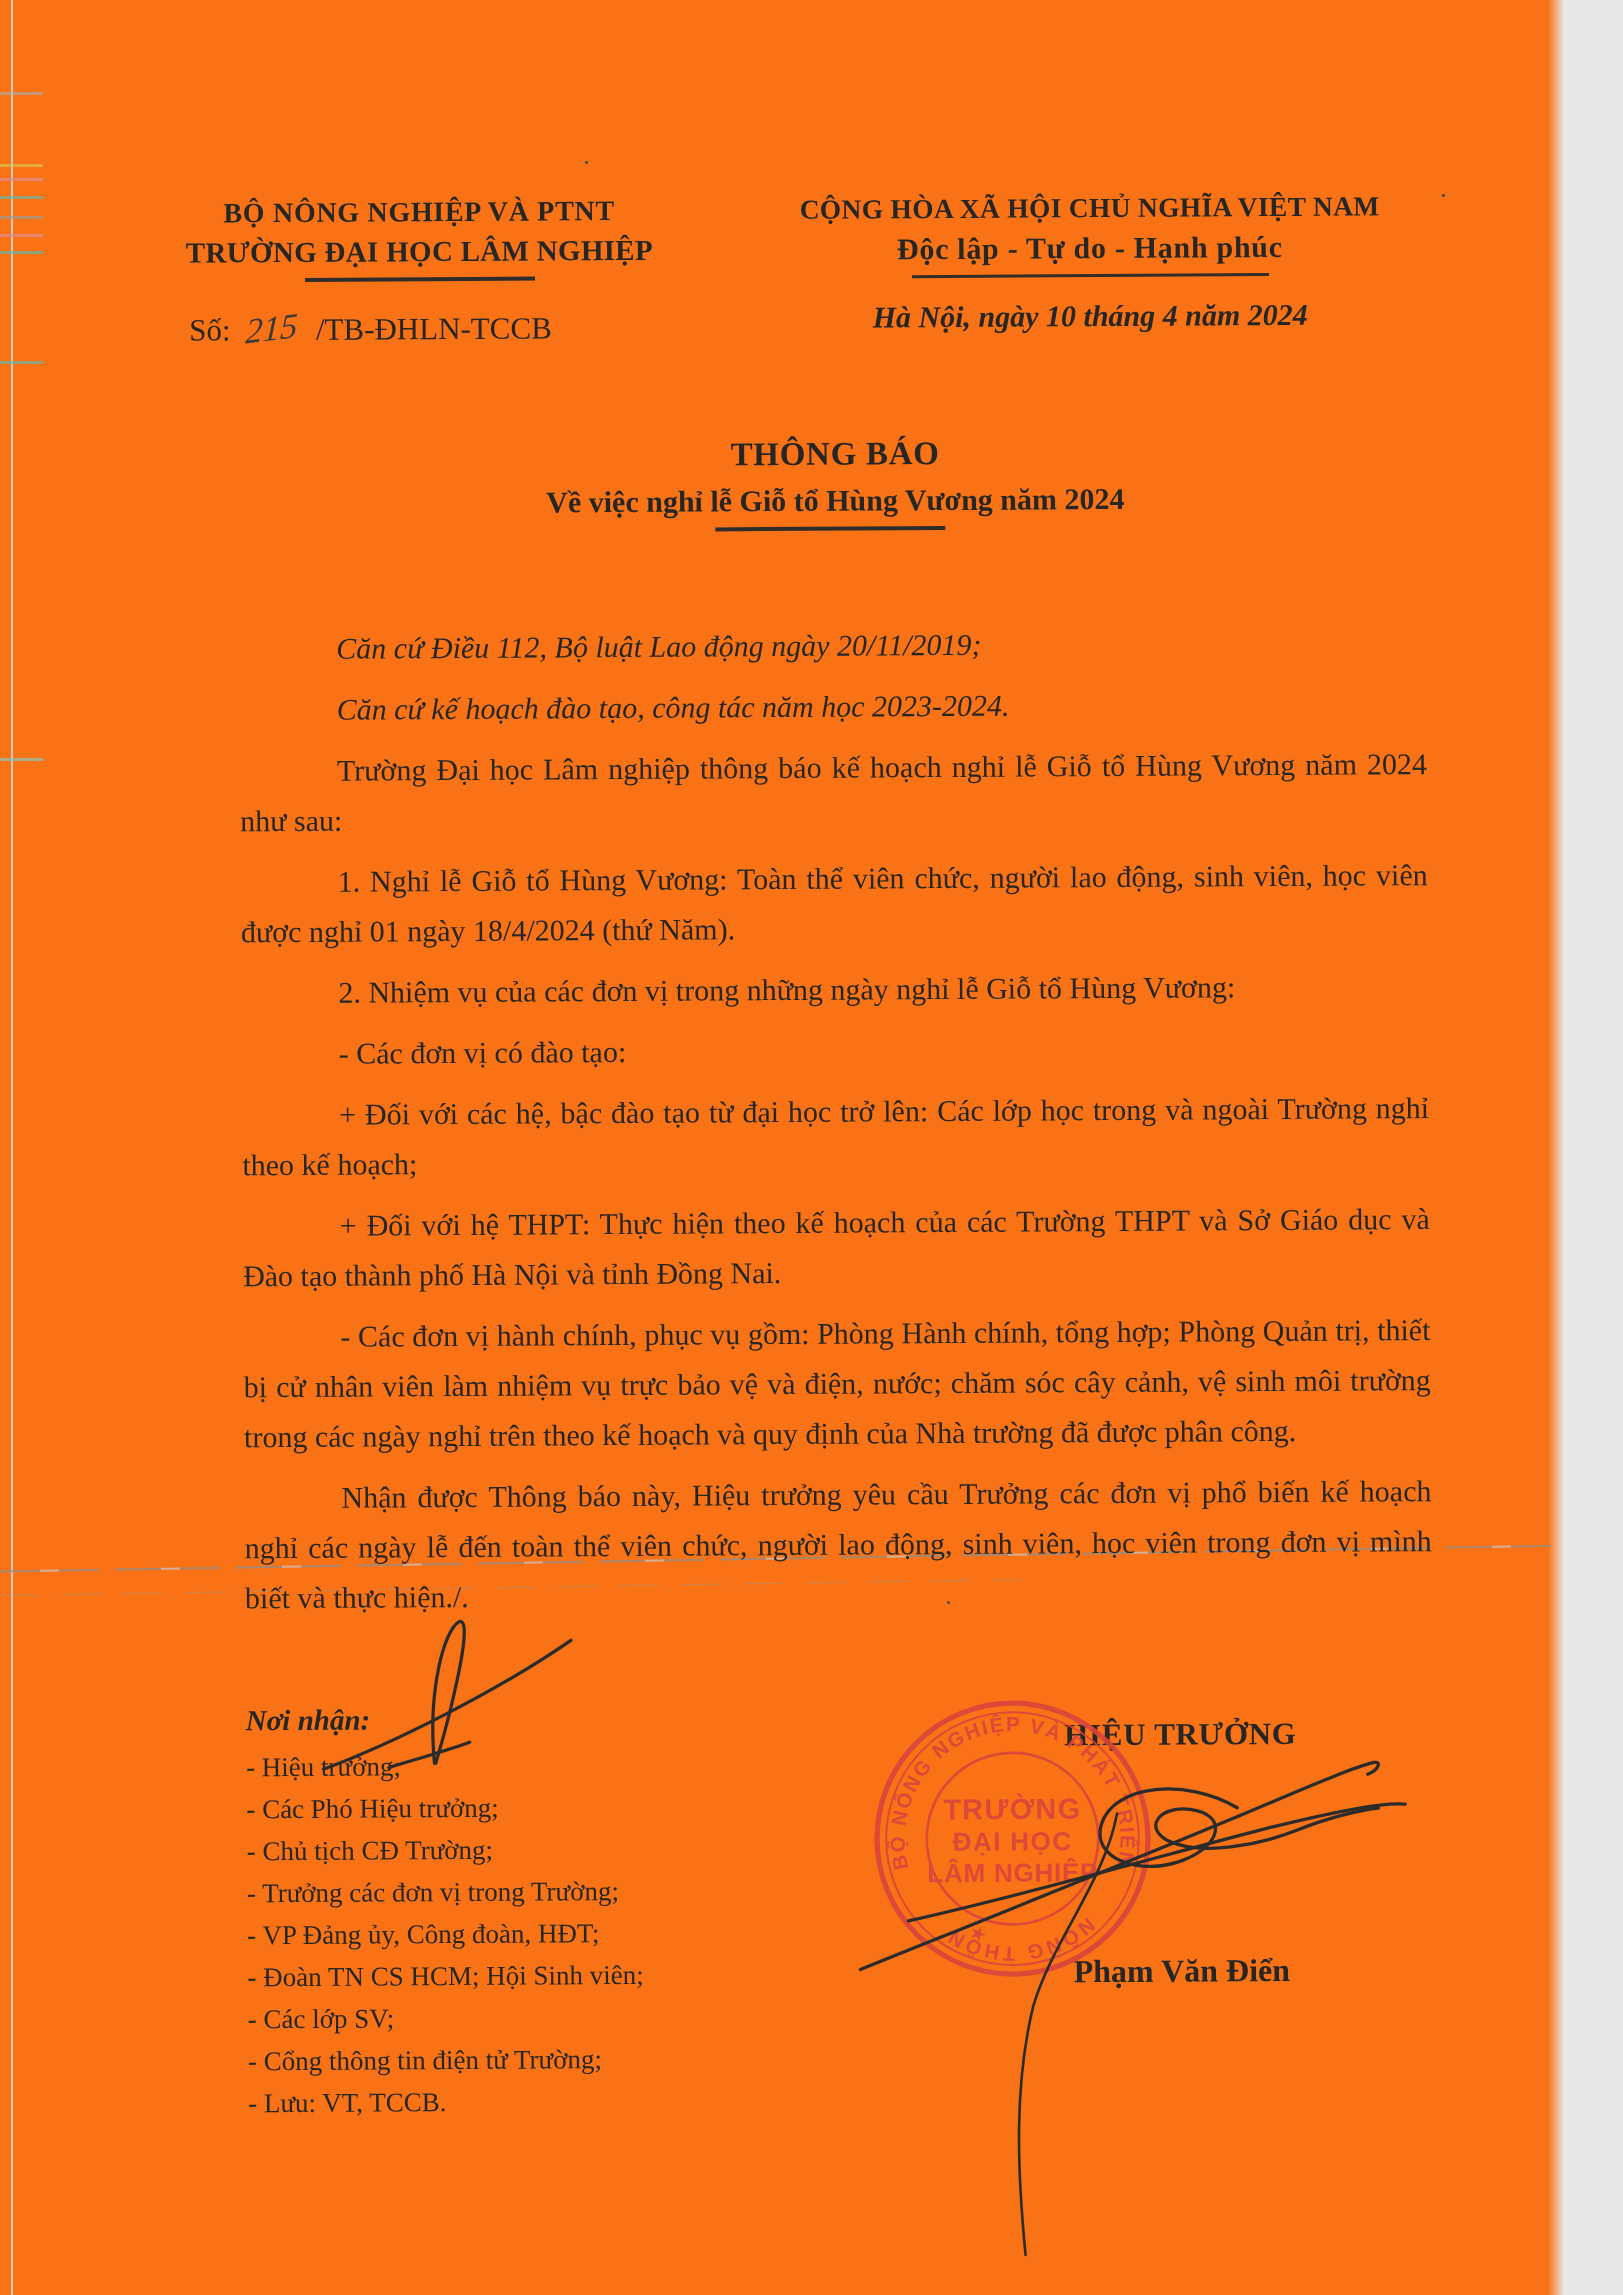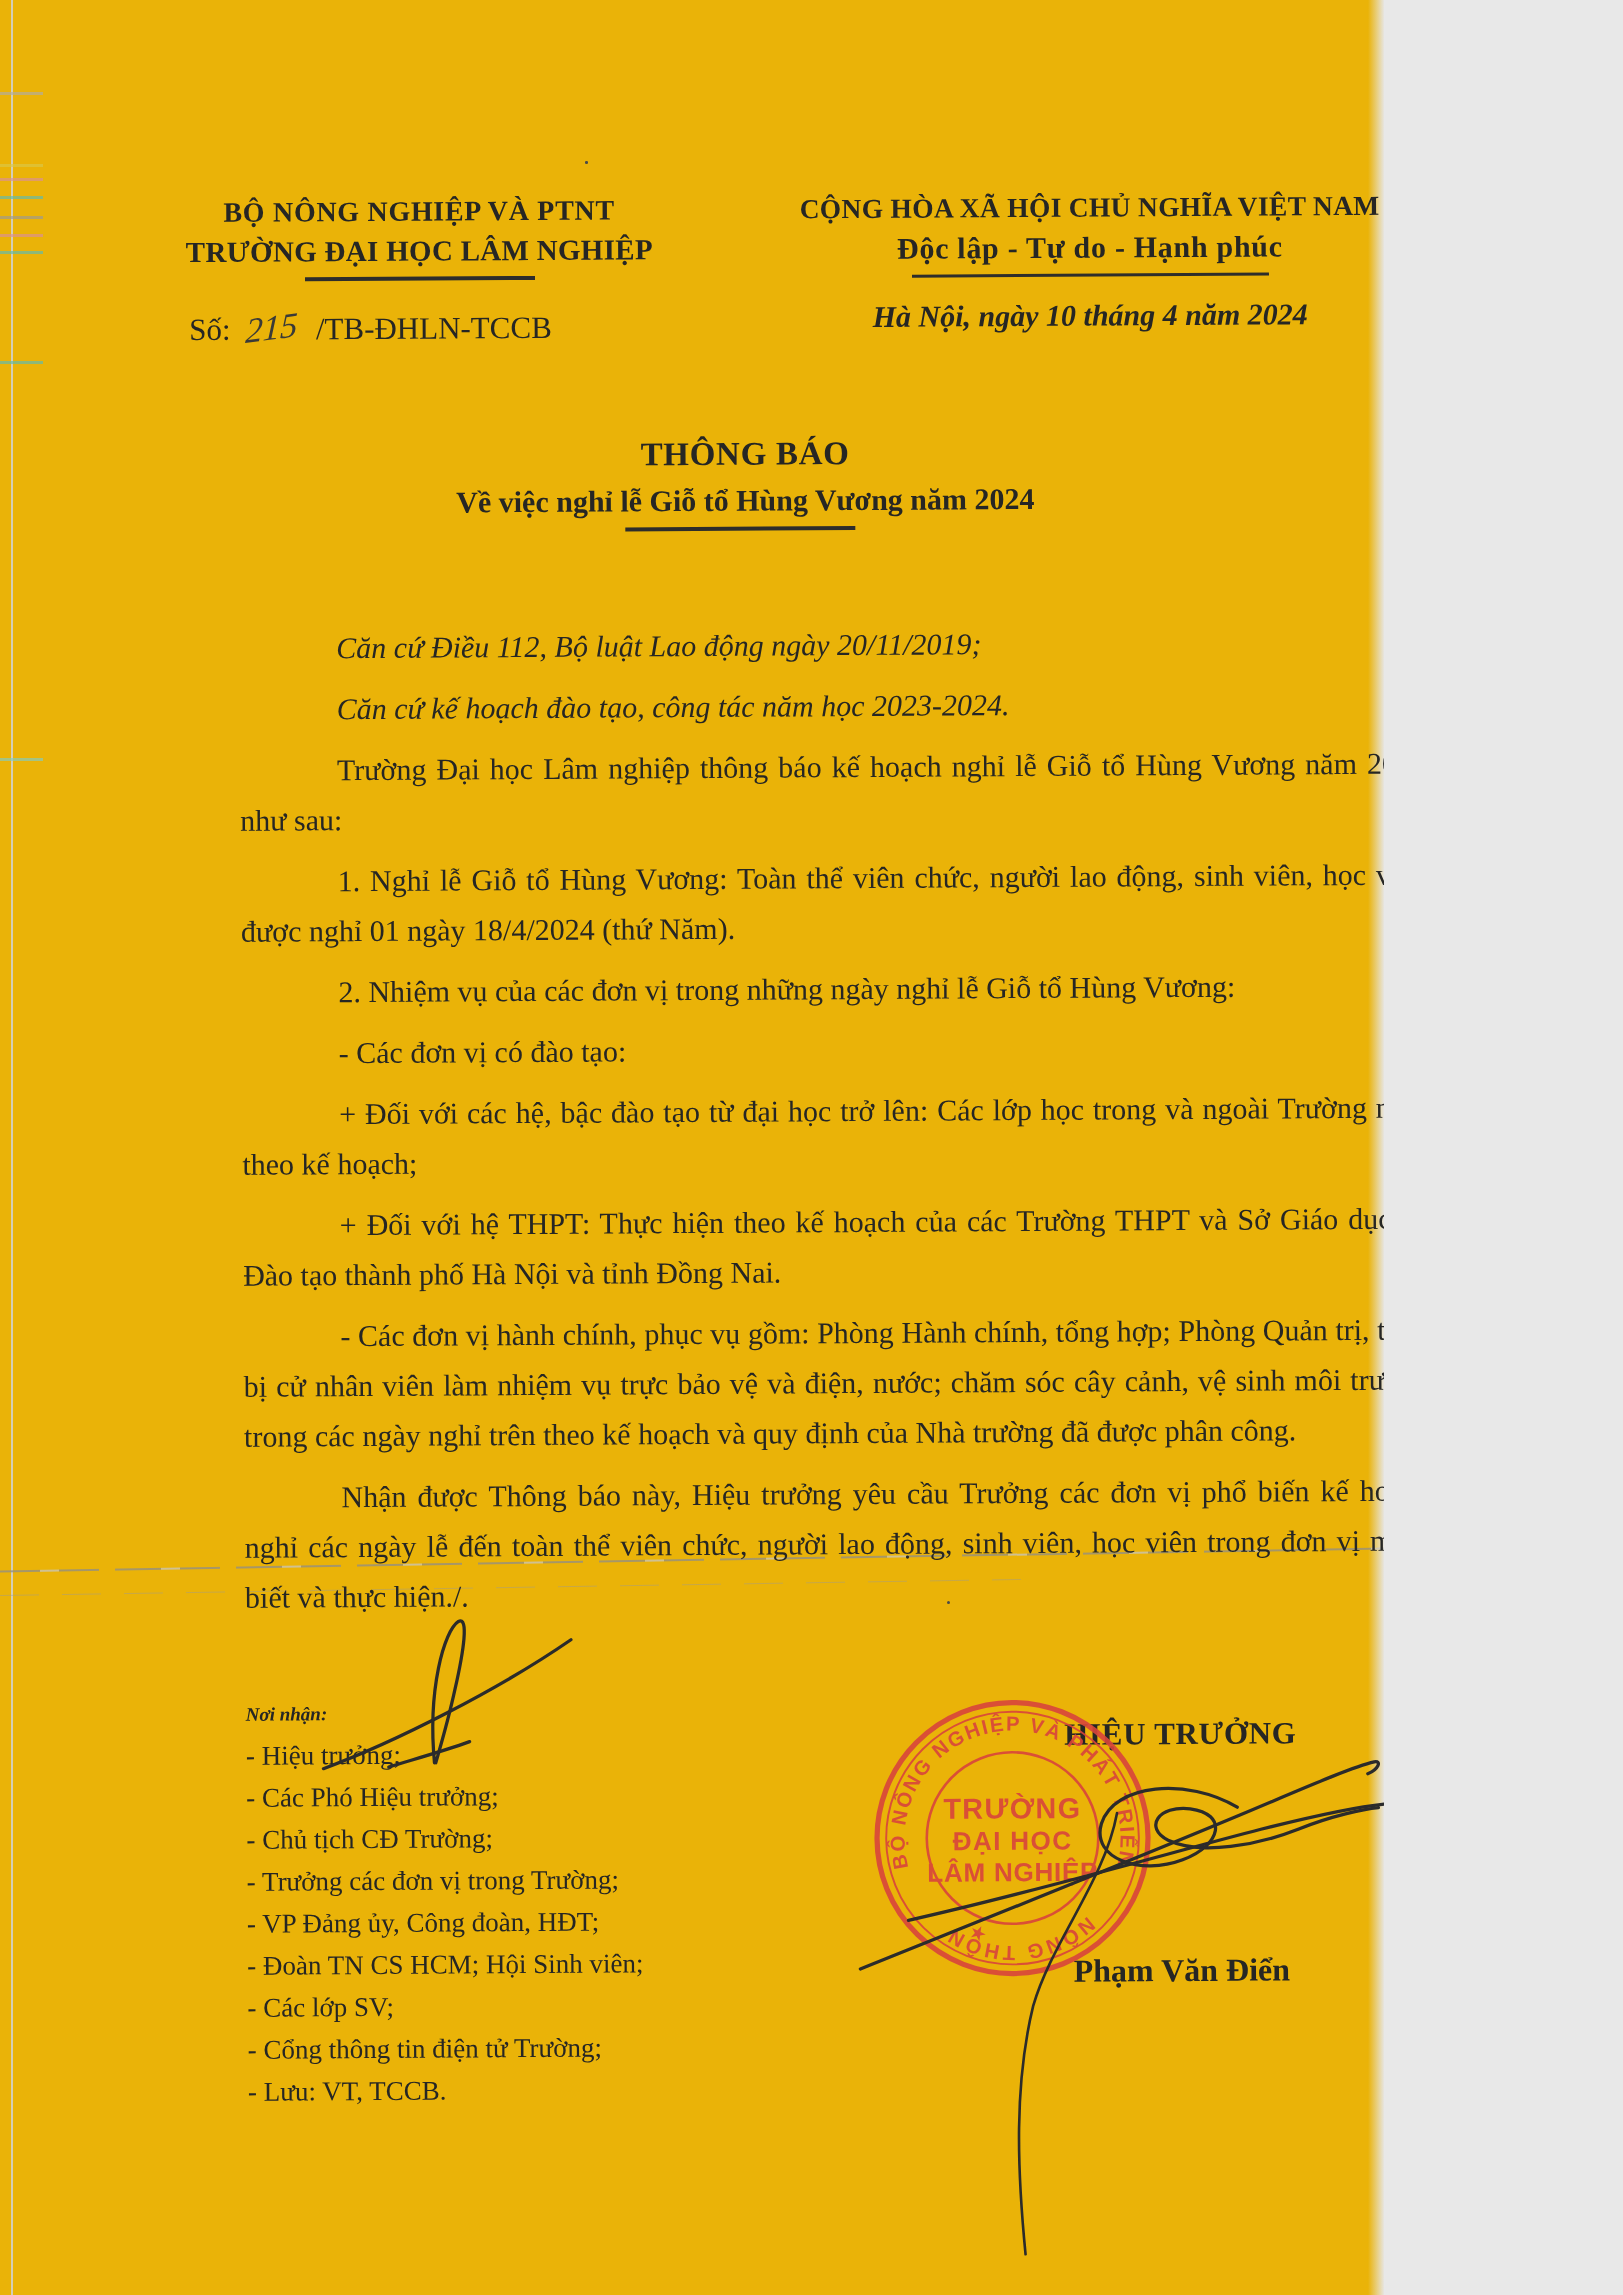--- a/index.html
+++ b/index.html
@@ -1,16 +1,16 @@
 <!DOCTYPE html>
 <html style="font-size:10.5px"><head>
 <meta charset="utf-8">
 <style>
   html,body{margin:0;padding:0;background:#e8e8e8;}
-  .page{position:relative;width:1384px;height:2295px;background:#eab308;overflow:hidden;
+  .page{position:relative;width:1564px;height:2295px;background:#f97316;overflow:hidden;
         font-family:"Liberation Serif","DejaVu Serif",serif;color:#262624;}
   .tilt{position:absolute;inset:0;transform:rotate(-0.35deg);transform-origin:50% 55%;}
 
   
   .hdr-left{position:absolute;left:105px;top:194px;width:641px;text-align:center;}
   .hdr-left .l1{font-size:28px;font-weight:600;letter-spacing:0.7px;}
   .hdr-left .l2{font-size:29px;font-weight:700;margin-top:6.5px;letter-spacing:0.3px;}
   .rule{height:3.9px;background:#2e2d2b;margin:9.2px auto 0;}
   .rule.w-small{width:230px;}
   .rule.w-mid{width:357px;height:3.3px;}
@@ -29,21 +29,21 @@
   .title-block .rule{transform:translateX(-5.2px);}
 
   
   .body-text{position:absolute;left:243px;top:621px;width:1187px;font-size:30px;
              line-height:50px;text-align:justify;}
   .body-text p{margin:0 0 11px 0;text-indent:97px;}
   .body-text p.it{font-style:italic;}
 
   
   .recipients{position:absolute;left:243px;top:1701px;width:628px;}
-  .recipients .label{font-size:19px;font-weight:700;font-style:italic;}
+  .recipients .label{font-size:29px;font-weight:700;font-style:italic;}
   .recipients ul{list-style:none;margin:9.2px 0 0 0;padding:0;}
   .recipients li{font-size:27px;line-height:42px;}
   .sign-title{position:absolute;left:955px;top:1719px;width:445px;text-align:center;
               font-size:31px;font-weight:700;letter-spacing:0.7px;}
   .sign-name{position:absolute;left:955px;top:1955px;width:445px;text-align:center;
              font-size:32px;font-weight:700;}
   .stamp-svg{position:absolute;left:865px;top:1696px;opacity:0.9;}
   .sig-svg{position:absolute;left:818px;top:1668px;}
   .init-svg{position:absolute;left:307px;top:1590px;}
 

